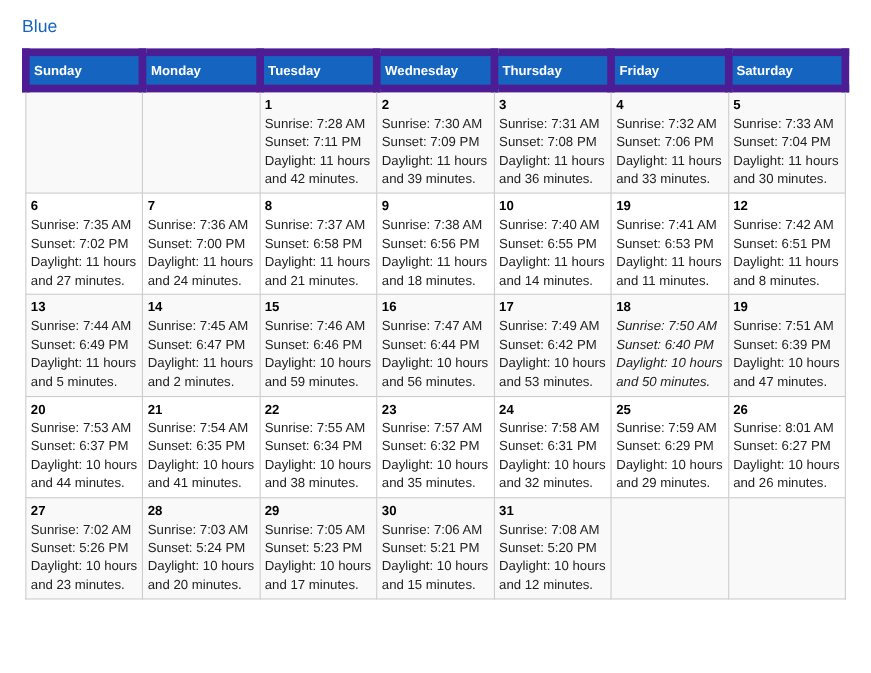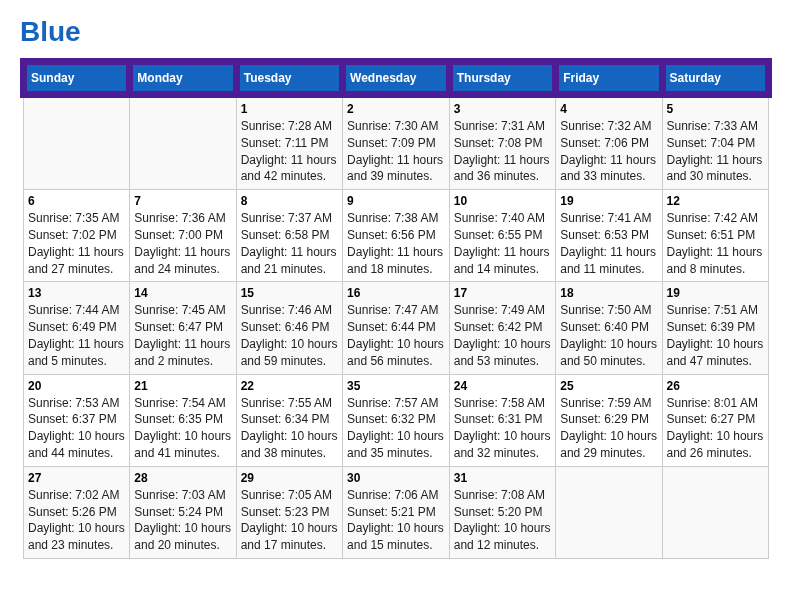--- a/index.html
+++ b/index.html
@@ -74,21 +74,21 @@
       line-height: 1.4;
     }
     .empty { background: #fff !important; }
     tbody tr:nth-child(odd) td.empty { background: #f9f9f9 !important; }
   </style>
 </head>
 <body>
 
 <div class="header">
   <div class="logo">
-    <span style="font-size:28px;font-weight:bold;color:#1565C0;margin-top:-4px;">Blue</span>
+    <span style="font-size:16px;font-weight:normal;color:#1565C0;margin-top:-4px;">Blue</span>
   </div>
   <div class="title-block">
     <h1></h1>
     <h2></h2>
   </div>
 </div>
 
 <table>
   <thead>
     <tr>
@@ -206,21 +206,21 @@
 Daylight: 10 hours and 56 minutes.</div>
         </td>
         <td>
           <span class="day-num">17</span>
           <div class="day-info" style="white-space: pre-line;">Sunrise: 7:49 AM
 Sunset: 6:42 PM
 Daylight: 10 hours and 53 minutes.</div>
         </td>
         <td>
           <span class="day-num">18</span>
-          <div class="day-info" style="white-space: pre-line;">Sunrise: 7:50 AM
+          <div class="day-info" style="white-space: pre-line; font-style: italic;">Sunrise: 7:50 AM
 Sunset: 6:40 PM
 Daylight: 10 hours and 50 minutes.</div>
         </td>
         <td>
           <span class="day-num">19</span>
           <div class="day-info" style="white-space: pre-line;">Sunrise: 7:51 AM
 Sunset: 6:39 PM
 Daylight: 10 hours and 47 minutes.</div>
         </td>
       </tr>
@@ -237,21 +237,21 @@
 Sunset: 6:35 PM
 Daylight: 10 hours and 41 minutes.</div>
         </td>
         <td>
           <span class="day-num">22</span>
           <div class="day-info" style="white-space: pre-line;">Sunrise: 7:55 AM
 Sunset: 6:34 PM
 Daylight: 10 hours and 38 minutes.</div>
         </td>
         <td>
-          <span class="day-num">35</span>
+          <span class="day-num">23</span>
           <div class="day-info" style="white-space: pre-line;">Sunrise: 7:57 AM
 Sunset: 6:32 PM
 Daylight: 10 hours and 35 minutes.</div>
         </td>
         <td>
           <span class="day-num">24</span>
           <div class="day-info" style="white-space: pre-line;">Sunrise: 7:58 AM
 Sunset: 6:31 PM
 Daylight: 10 hours and 32 minutes.</div>
         </td>

